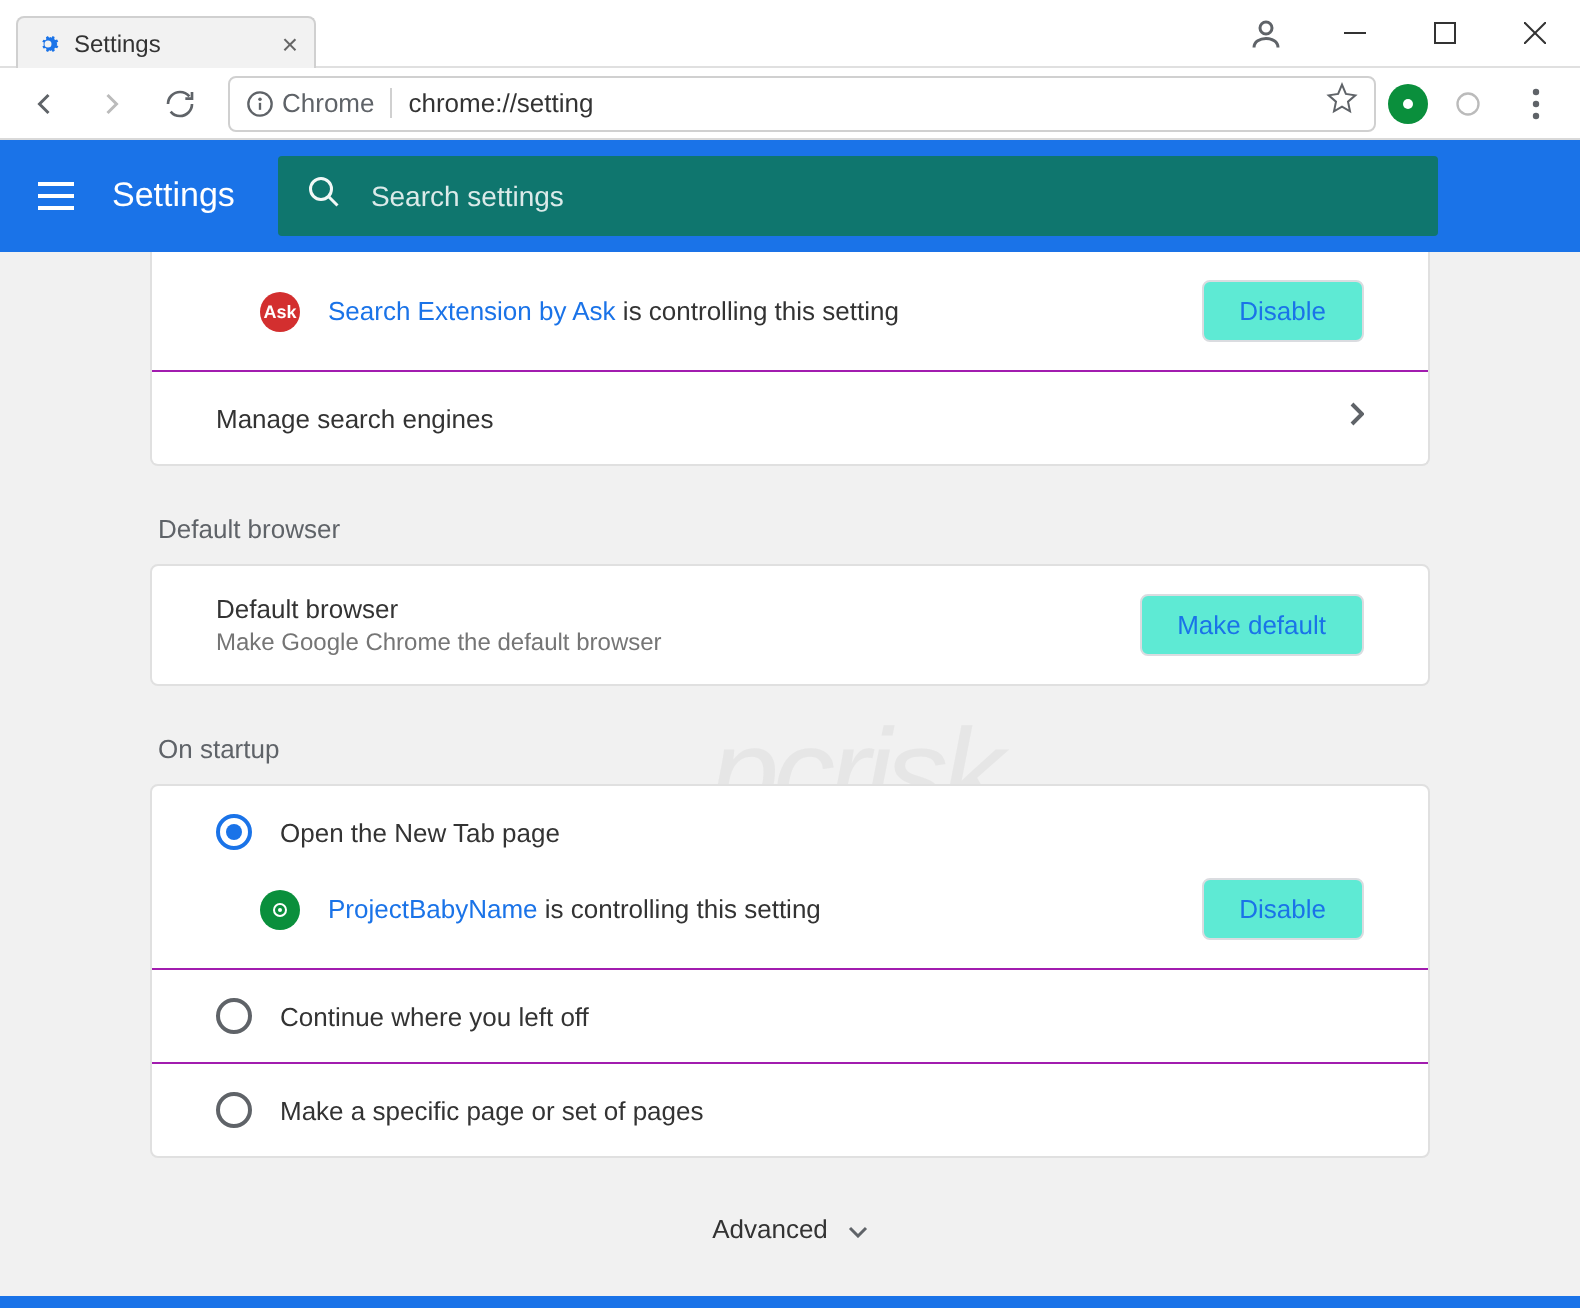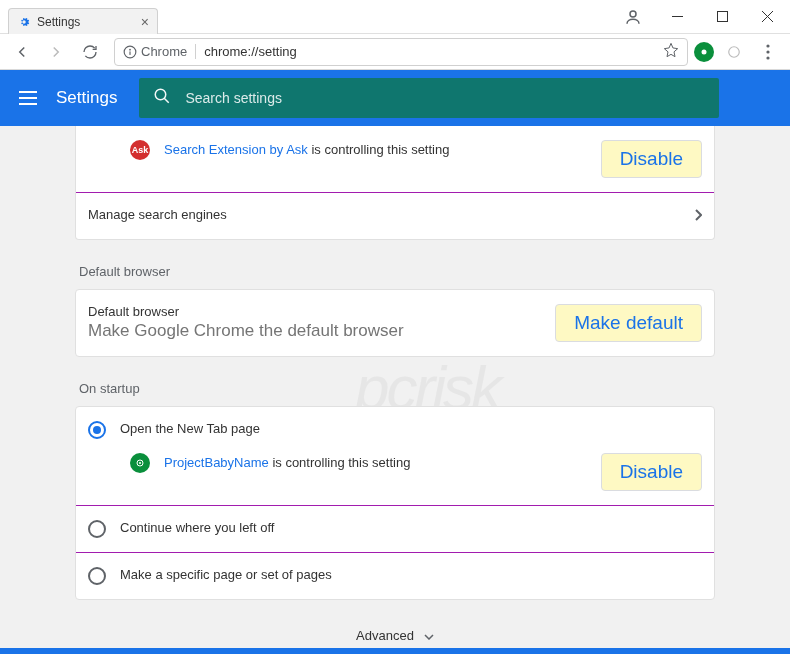--- a/index.html
+++ b/index.html
@@ -34,29 +34,29 @@
 .settings-title { color: #fff; font-size: 17px; font-weight: 500; }
 .search-wrap { flex: 1; height: 40px; background: #0f766e; border-radius: 2px; display: flex; align-items: center; padding: 0 14px; gap: 14px; max-width: 580px; margin-left: 6px; }
 .search-wrap .search-icon { color: #fff; opacity: .95; }
 .search-wrap input { background: transparent; border: none; outline: none; color: #fff; font-size: 14px; flex: 1; }
 .search-wrap input::placeholder { color: rgba(255,255,255,.85); }
 
 
 .content { position: relative; height: calc(654px - 34px - 36px - 56px - 6px); background: #f1f1f1; overflow-y: auto; }
 .content-inner { width: 640px; margin: 0 auto; padding-bottom: 20px; position: relative; z-index: 2; }
 .card { background: #fff; border: 1px solid #e0e0e0; border-radius: 4px; margin-bottom: 8px; }
-.card-row { padding: 14px 12px; display: flex; gap: 14px; }
+.card-row { padding: 14px 32px; display: flex; align-items: center; gap: 14px; }
 .card-row + .card-row { border-top: 1px solid #a21caf; }
 .sec-label { font-size: 13px; color: #5f6368; margin: 24px 0 10px 4px; }
 .ext-badge { width: 20px; height: 20px; border-radius: 50%; background: #d32f2f; color: #fff; font-size: 9px; display: flex; align-items: center; justify-content: center; font-weight: bold; flex-shrink: 0; }
 .green-badge { width: 20px; height: 20px; border-radius: 50%; background: #0a8f3c; flex-shrink: 0; display: flex; align-items: center; justify-content: center; }
 .link { color: #1a73e8; font-size: 13px; }
 .body-text { color: #333; font-size: 13px; }
-.sub-text { color: #757575; font-size: 17px; margin-top: 2px; }
-.btn-outline { border: 1px solid #dadce0; background: #fef9c3; color: #1a73e8; font-size: 19px; font-weight: 500; padding: 7px 18px; border-radius: 4px; cursor: pointer; }
+.sub-text { color: #757575; font-size: 12px; margin-top: 2px; }
+.btn-outline { border: 1px solid #dadce0; background: #5eead4; color: #1a73e8; font-size: 13px; font-weight: 500; padding: 7px 18px; border-radius: 4px; cursor: pointer; }
 .flex-grow { flex: 1; }
 .chevron { color: #5f6368; }
 .radio { width: 18px; height: 18px; border: 2px solid #5f6368; border-radius: 50%; flex-shrink: 0; position: relative; cursor: pointer; }
 .radio.checked { border-color: #1a73e8; }
 .radio.checked::after { content: ''; position: absolute; width: 8px; height: 8px; background: #1a73e8; border-radius: 50%; top: 3px; left: 3px; }
 .indent { padding-left: 54px; }
 .adv-row { text-align: center; padding: 20px 0; color: #333; font-size: 13px; display: flex; align-items: center; justify-content: center; gap: 10px; cursor: pointer; }
 
 
 .content::-webkit-scrollbar { width: 14px; }

